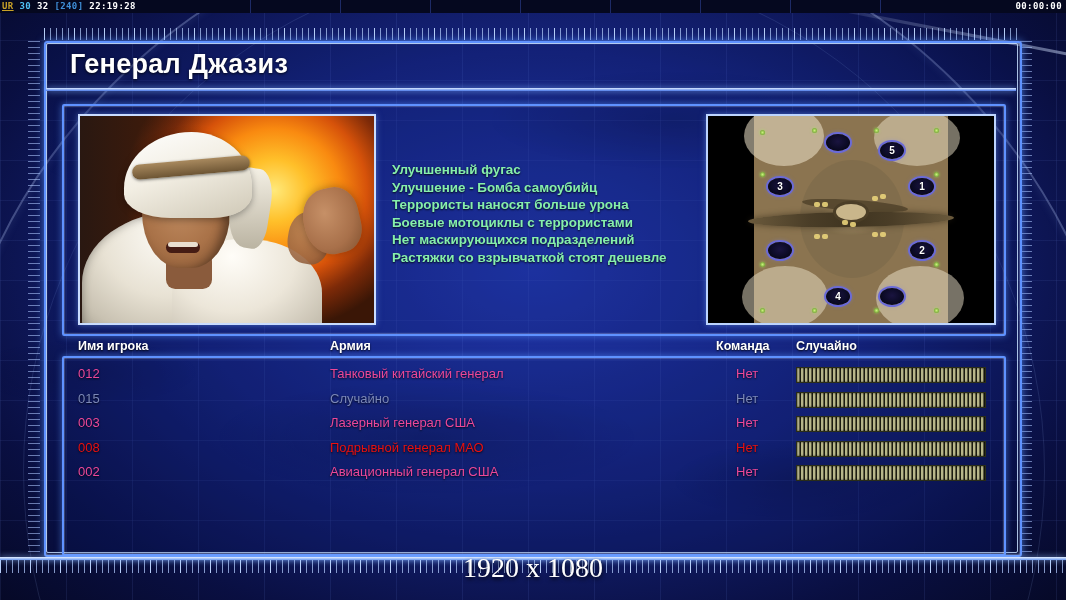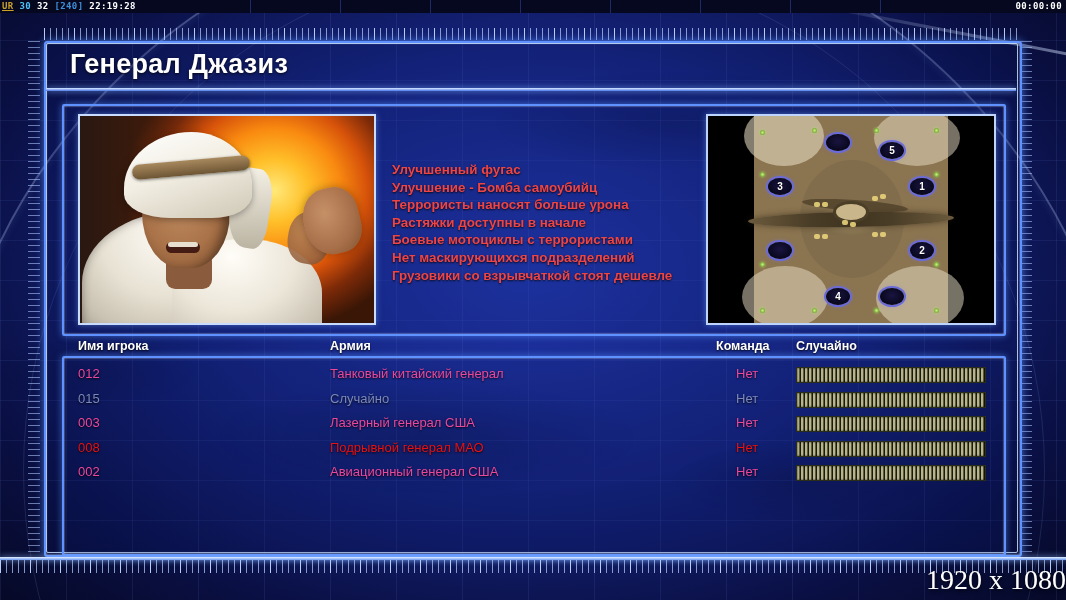--- a/index.html
+++ b/index.html
@@ -136,21 +136,21 @@
     background:radial-gradient(ellipse at 40% 36%, #b88058 0%, #9a6642 65%, #6f452a 100%);
     border-radius:44% 40% 40% 46%;transform:rotate(10deg);opacity:.9;}
   .pt-gun{position:absolute;left:20px;bottom:6px;width:120px;height:13px;
     background:linear-gradient(180deg,#5d3a22,#2d1a0e);border-radius:3px;
     transform:rotate(-13deg);}
   .pt-gun2{position:absolute;left:56px;bottom:20px;width:16px;height:34px;
     background:#3a2314;border-radius:3px;transform:rotate(12deg);}
 
   
   .desc{position:absolute;left:392px;top:161px;z-index:16;width:310px;}
-  .desc div{font-size:13.4px;line-height:17.6px;color:#ef4444;font-weight:bold;
+  .desc div{font-size:13.4px;line-height:17.6px;color:#86efac;font-weight:bold;
     white-space:nowrap;text-shadow:0 1px 2px rgba(0,0,0,.85);}
 
   
   .minimap{position:absolute;left:706px;top:114px;width:286px;height:207px;z-index:16;
     border:2px solid #bcd4ff;background:#000;overflow:hidden;
     box-shadow:0 0 6px rgba(120,170,255,.5);}
   .mm-map{position:absolute;left:46px;top:0;width:194px;height:207px;
     background:
       radial-gradient(ellipse 34px 16px at 50% 50%, #cbb88b 0%, #a99069 60%, #8b7450 100%),
       radial-gradient(ellipse 90px 52px at 50% 50%, rgba(92,78,54,.85), transparent 72%),
@@ -199,23 +199,23 @@
   .row.red .cell{color:#e81010;}
 
   
   .bottom-line{position:absolute;left:0;top:557px;width:1066px;height:3px;z-index:20;
     background:linear-gradient(180deg,#e6f0ff,#6f9cf0);
     box-shadow:0 0 6px rgba(150,195,255,.8);}
   .bottom-ruler{position:absolute;left:0;top:560px;width:1066px;height:13px;z-index:19;
     background-image:
       repeating-linear-gradient(to right, rgba(180,205,255,.72) 0 1px, transparent 1px 6px),
       repeating-linear-gradient(to right, rgba(215,232,255,.9) 0 1px, transparent 1px 30px);}
-  .res-text{position:absolute;left:0;top:552px;width:1066px;text-align:right;z-index:24;
+  .res-text{position:absolute;left:0;top:552px;width:1066px;text-align:center;z-index:24;
     font-size:28px;color:#ffffff;font-family:"Liberation Serif",serif;
-    text-shadow:0 2px 4px rgba(0,0,0,.9);margin-top:12px;}
+    text-shadow:0 2px 4px rgba(0,0,0,.9);}
 </style>
 </head>
 <body>
 
 <div id="screen">
 
   <div class="bg-base"></div>
   <div class="bg-clouds"></div>
   <div class="bg-grid"></div>
   <div class="bg-arc"></div>
@@ -274,24 +274,23 @@
     <div class="pt-teeth"></div>
     <div class="pt-tail"></div>
     <div class="pt-kef"></div>
     <div class="pt-band"></div>
   </div>
 
   <div class="desc">
     <div>Улучшенный фугас</div>
     <div>Улучшение - Бомба самоубийц</div>
     <div>Террористы наносят больше урона</div>
-    <div>Растяжки доступны в начале</div>
     <div>Боевые мотоциклы с террористами</div>
     <div>Нет маскирующихся подразделений</div>
-    <div>Грузовики со взрывчаткой стоят дешевле</div>
+    <div>Растяжки со взрывчаткой стоят дешевле</div>
   </div>
 
   <div class="minimap">
     <div class="mm-map">
       <div class="mm-blotch" style="left:-10px;top:-10px;width:80px;height:60px;background:rgba(238,228,203,.55);"></div>
       <div class="mm-blotch" style="left:120px;top:-6px;width:86px;height:56px;background:rgba(236,226,200,.5);"></div>
       <div class="mm-blotch" style="left:-12px;top:150px;width:86px;height:62px;background:rgba(236,226,200,.5);"></div>
       <div class="mm-blotch" style="left:122px;top:150px;width:88px;height:64px;background:rgba(238,228,203,.5);"></div>
       <div class="mm-blotch" style="left:46px;top:44px;width:104px;height:118px;background:rgba(118,102,72,.45);"></div>
       <div class="mm-river"></div>

